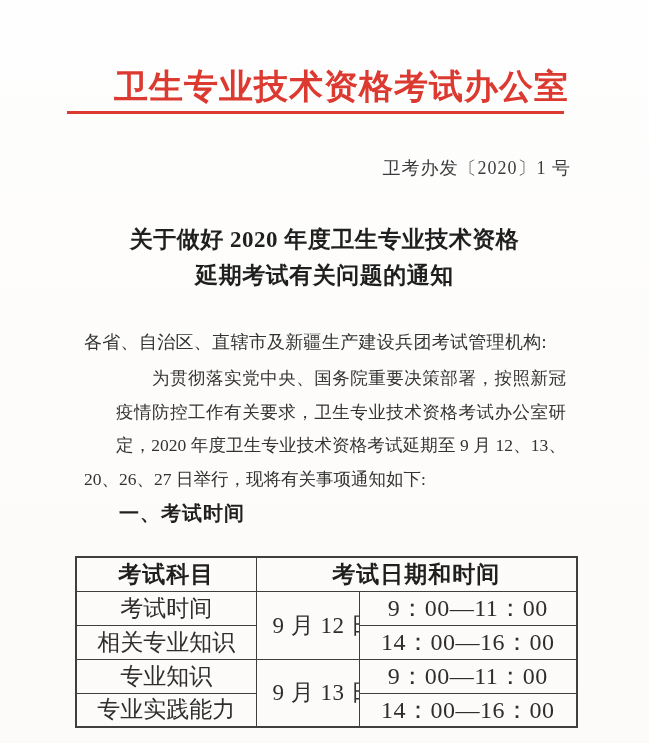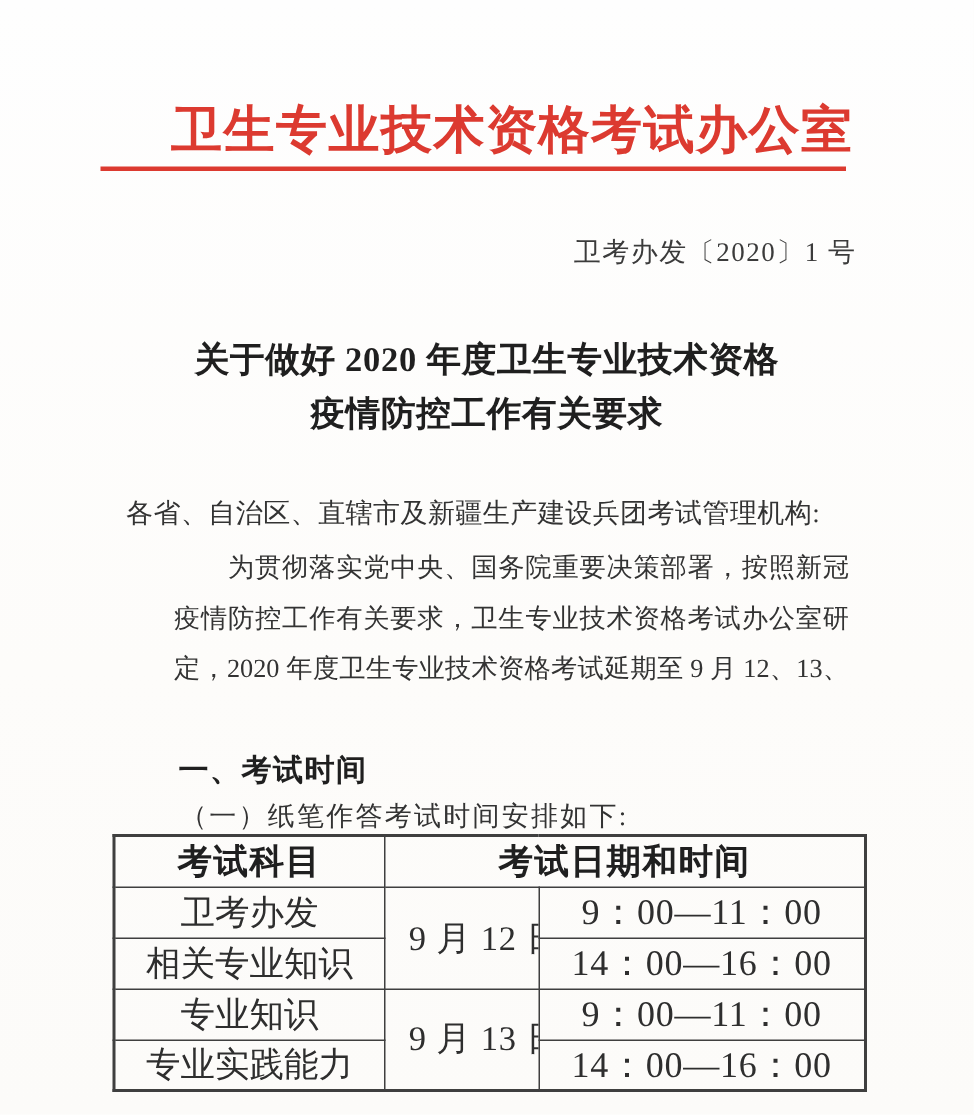--- a/index.html
+++ b/index.html
@@ -110,48 +110,48 @@
 <div class="page">
 
   <div class="letterhead-title">卫生专业技术资格考试办公室</div>
 
   <div class="letterhead-rule"></div>
 
   <div class="doc-number">卫考办发〔2020〕1 号</div>
 
   <div class="notice-title">
     <div>关于做好 2020 年度卫生专业技术资格</div>
-    <div>疫情防控工作有关要求</div>
+    <div>延期考试有关问题的通知</div>
   </div>
 
   <div class="salutation">各省、自治区、直辖市及新疆生产建设兵团考试管理机构:</div>
 
   <div class="body-para">
     <div class="line jl indent">为贯彻落实党中央、国务院重要决策部署，按照新冠肺炎</div>
     <div class="line jl">疫情防控工作有关要求，卫生专业技术资格考试办公室研究决</div>
     <div class="line jl">定，2020 年度卫生专业技术资格考试延期至 9 月 12、13、19、</div>
+    <div class="line">20、26、27 日举行，现将有关事项通知如下:</div>
   </div>
 
   <div class="section-heading">一、考试时间</div>
 
-  <div class="subsection-heading">（一）纸笔作答考试时间安排如下:</div>
 
   <table class="exam-table">
     <colgroup>
       <col style="width:180px">
       <col style="width:103px">
       <col style="width:218px">
     </colgroup>
     <tbody>
       <tr>
         <th>考试科目</th>
         <th colspan="2">考试日期和时间</th>
       </tr>
       <tr>
-        <td>卫考办发</td>
+        <td>考试时间</td>
         <td class="date-cell" rowspan="2">9 月 12 日</td>
         <td class="time-cell">9：00—11：00</td>
       </tr>
       <tr>
         <td>相关专业知识</td>
         <td class="time-cell">14：00—16：00</td>
       </tr>
       <tr>
         <td>专业知识</td>
         <td class="date-cell" rowspan="2">9 月 13 日</td>

